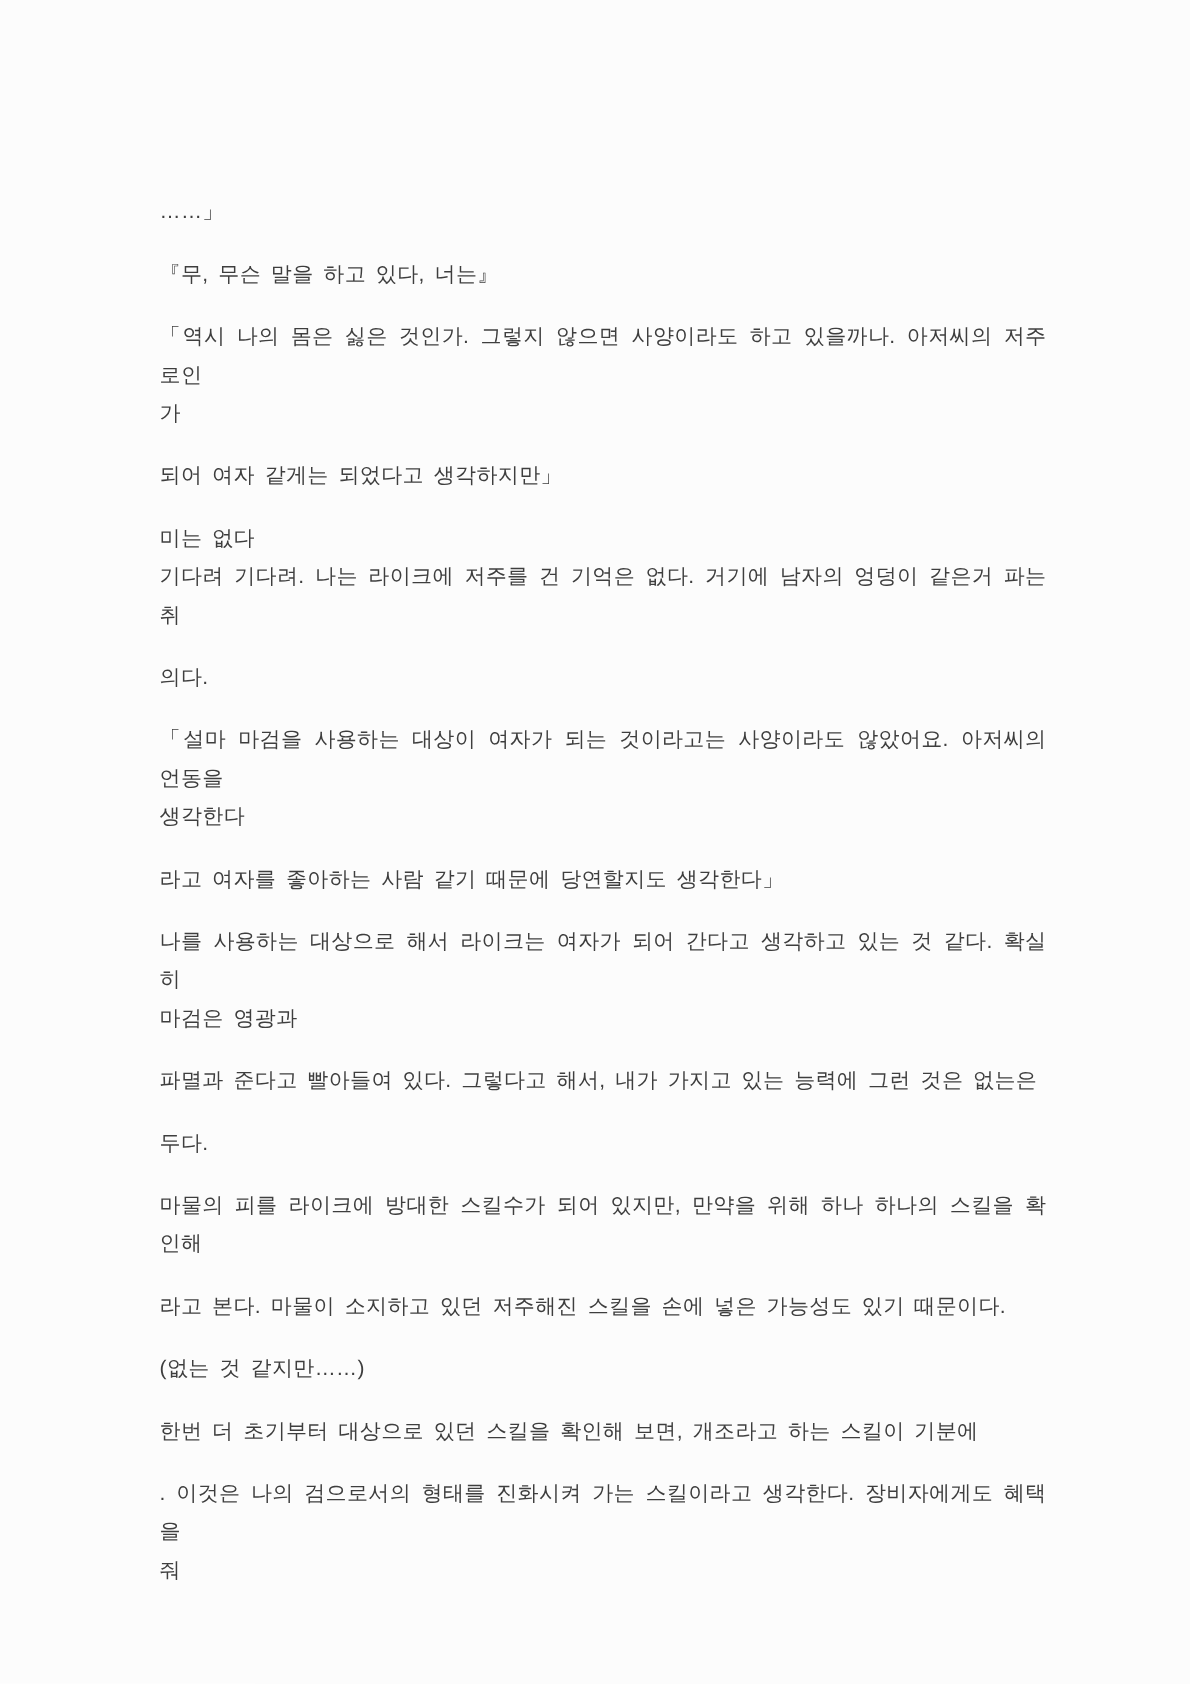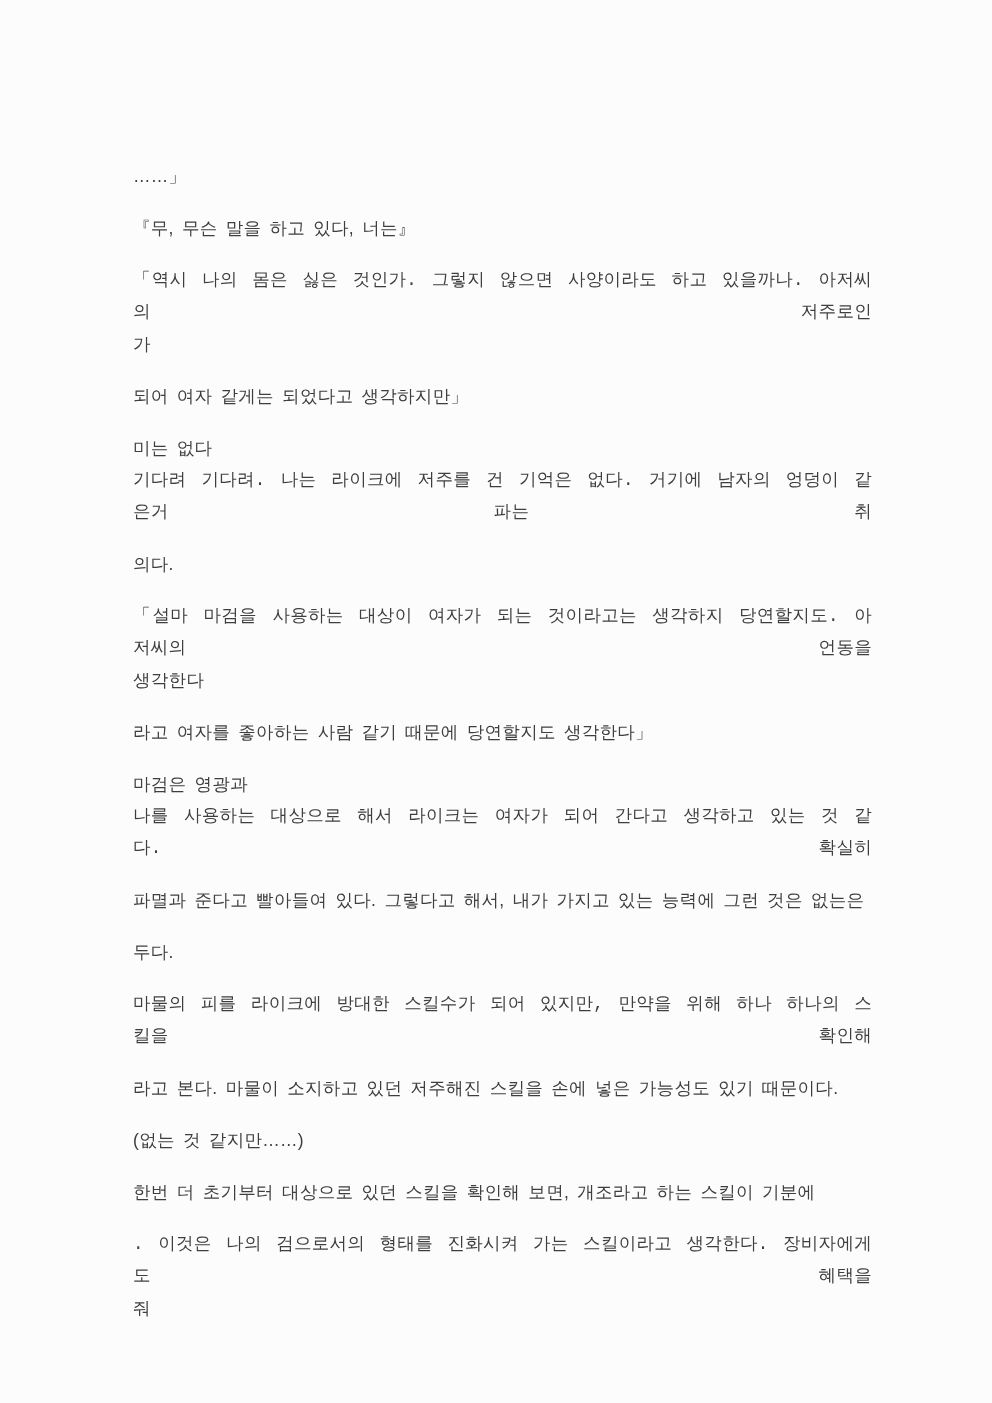--- a/index.html
+++ b/index.html
@@ -31,21 +31,20 @@
     font-size: 17.5px;
     line-height: 32px;
     letter-spacing: 0.3px;
     word-spacing: 3px;
     white-space: normal;
     text-align: left;
   }
   .line.full {
     text-align: justify;
     text-align-last: justify;
-    font-family: Liberation Mono, monospace;
   }
 </style>
 </head>
 <body>
 
 <div class="page" style="background-color: rgb(252, 252, 252); color: rgb(62, 62, 62);">
   <main class="content">
       <p class="para">
         <span class="line">……」</span>
       </p>
@@ -60,29 +59,29 @@
         <span class="line">되어 여자 같게는 되었다고 생각하지만」</span>
       </p>
       <p class="para">
         <span class="line">미는 없다</span>
         <span class="line full">기다려 기다려. 나는 라이크에 저주를 건 기억은 없다. 거기에 남자의 엉덩이 같은거 파는 취</span>
       </p>
       <p class="para">
         <span class="line">의다.</span>
       </p>
       <p class="para">
-        <span class="line full">「설마 마검을 사용하는 대상이 여자가 되는 것이라고는 생각하지 당연할지도. 아저씨의 언동을</span>
+        <span class="line full">「설마 마검을 사용하는 대상이 여자가 되는 것이라고는 사양이라도 않았어요. 아저씨의 언동을</span>
         <span class="line">생각한다</span>
       </p>
       <p class="para">
         <span class="line">라고 여자를 좋아하는 사람 같기 때문에 당연할지도 생각한다」</span>
       </p>
       <p class="para">
+        <span class="line full">나를 사용하는 대상으로 해서 라이크는 여자가 되어 간다고 생각하고 있는 것 같다. 확실히</span>
         <span class="line">마검은 영광과</span>
-        <span class="line full">나를 사용하는 대상으로 해서 라이크는 여자가 되어 간다고 생각하고 있는 것 같다. 확실히</span>
       </p>
       <p class="para">
         <span class="line">파멸과 준다고 빨아들여 있다. 그렇다고 해서, 내가 가지고 있는 능력에 그런 것은 없는은</span>
       </p>
       <p class="para">
         <span class="line">두다.</span>
       </p>
       <p class="para">
         <span class="line full">마물의 피를 라이크에 방대한 스킬수가 되어 있지만, 만약을 위해 하나 하나의 스킬을 확인해</span>
       </p>

